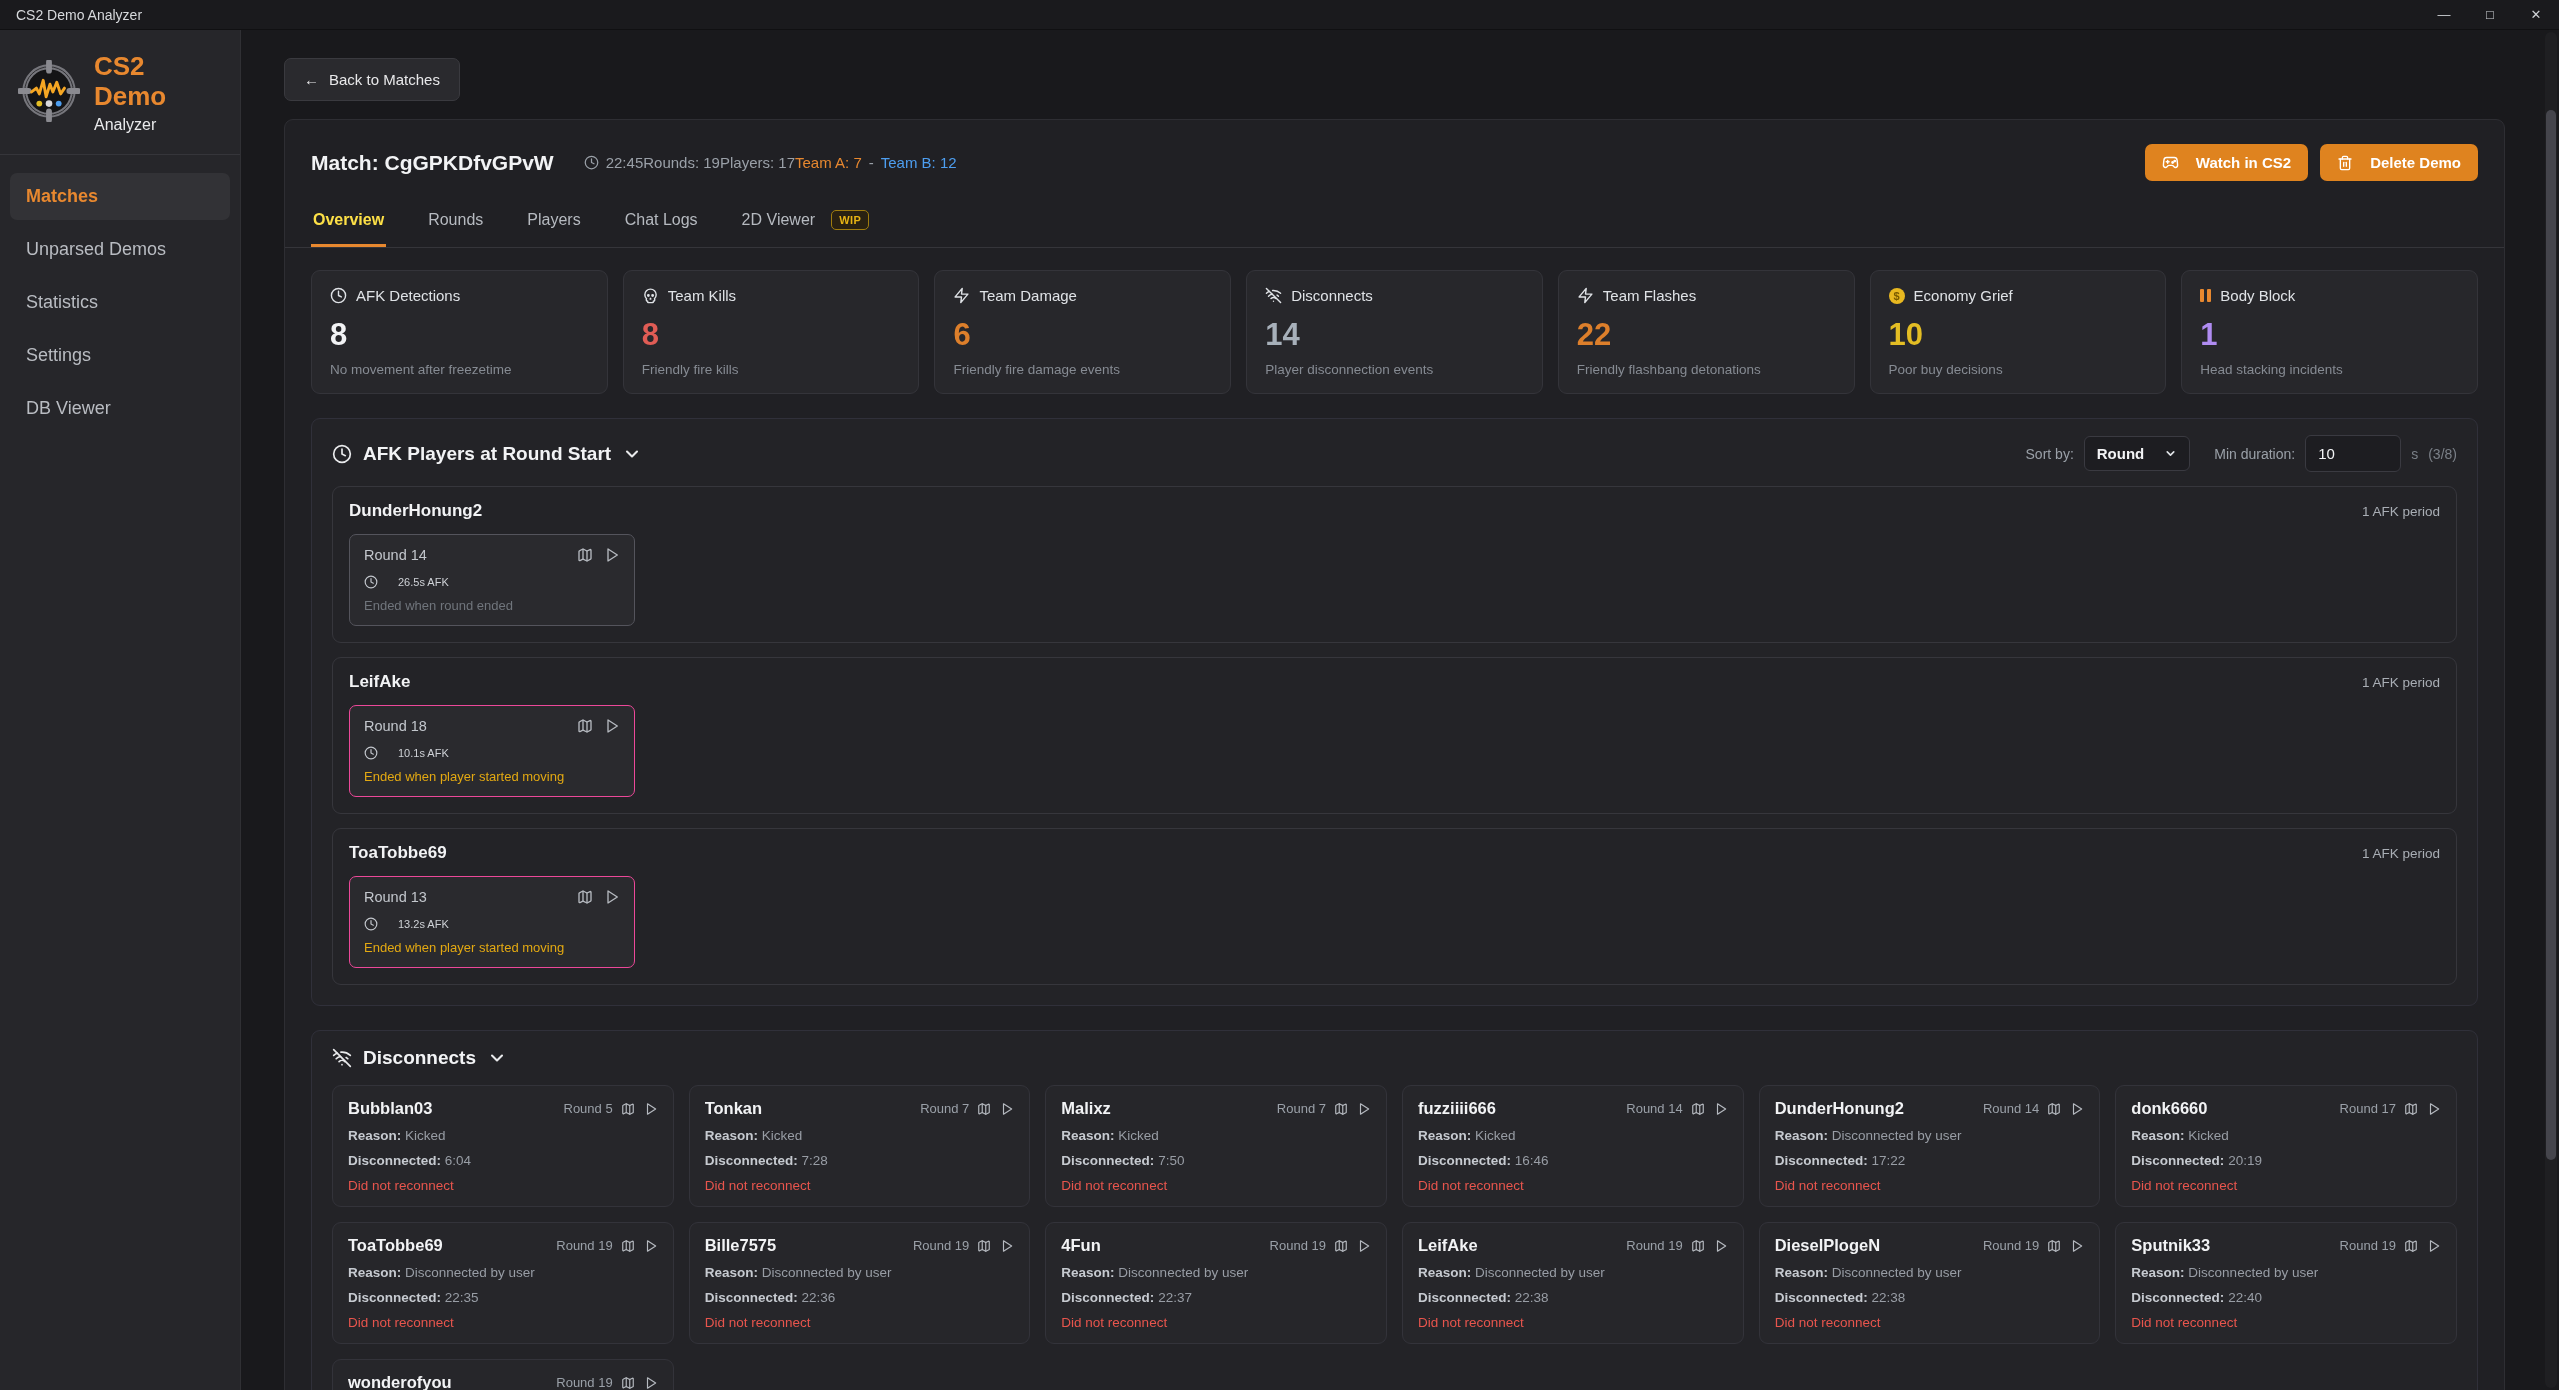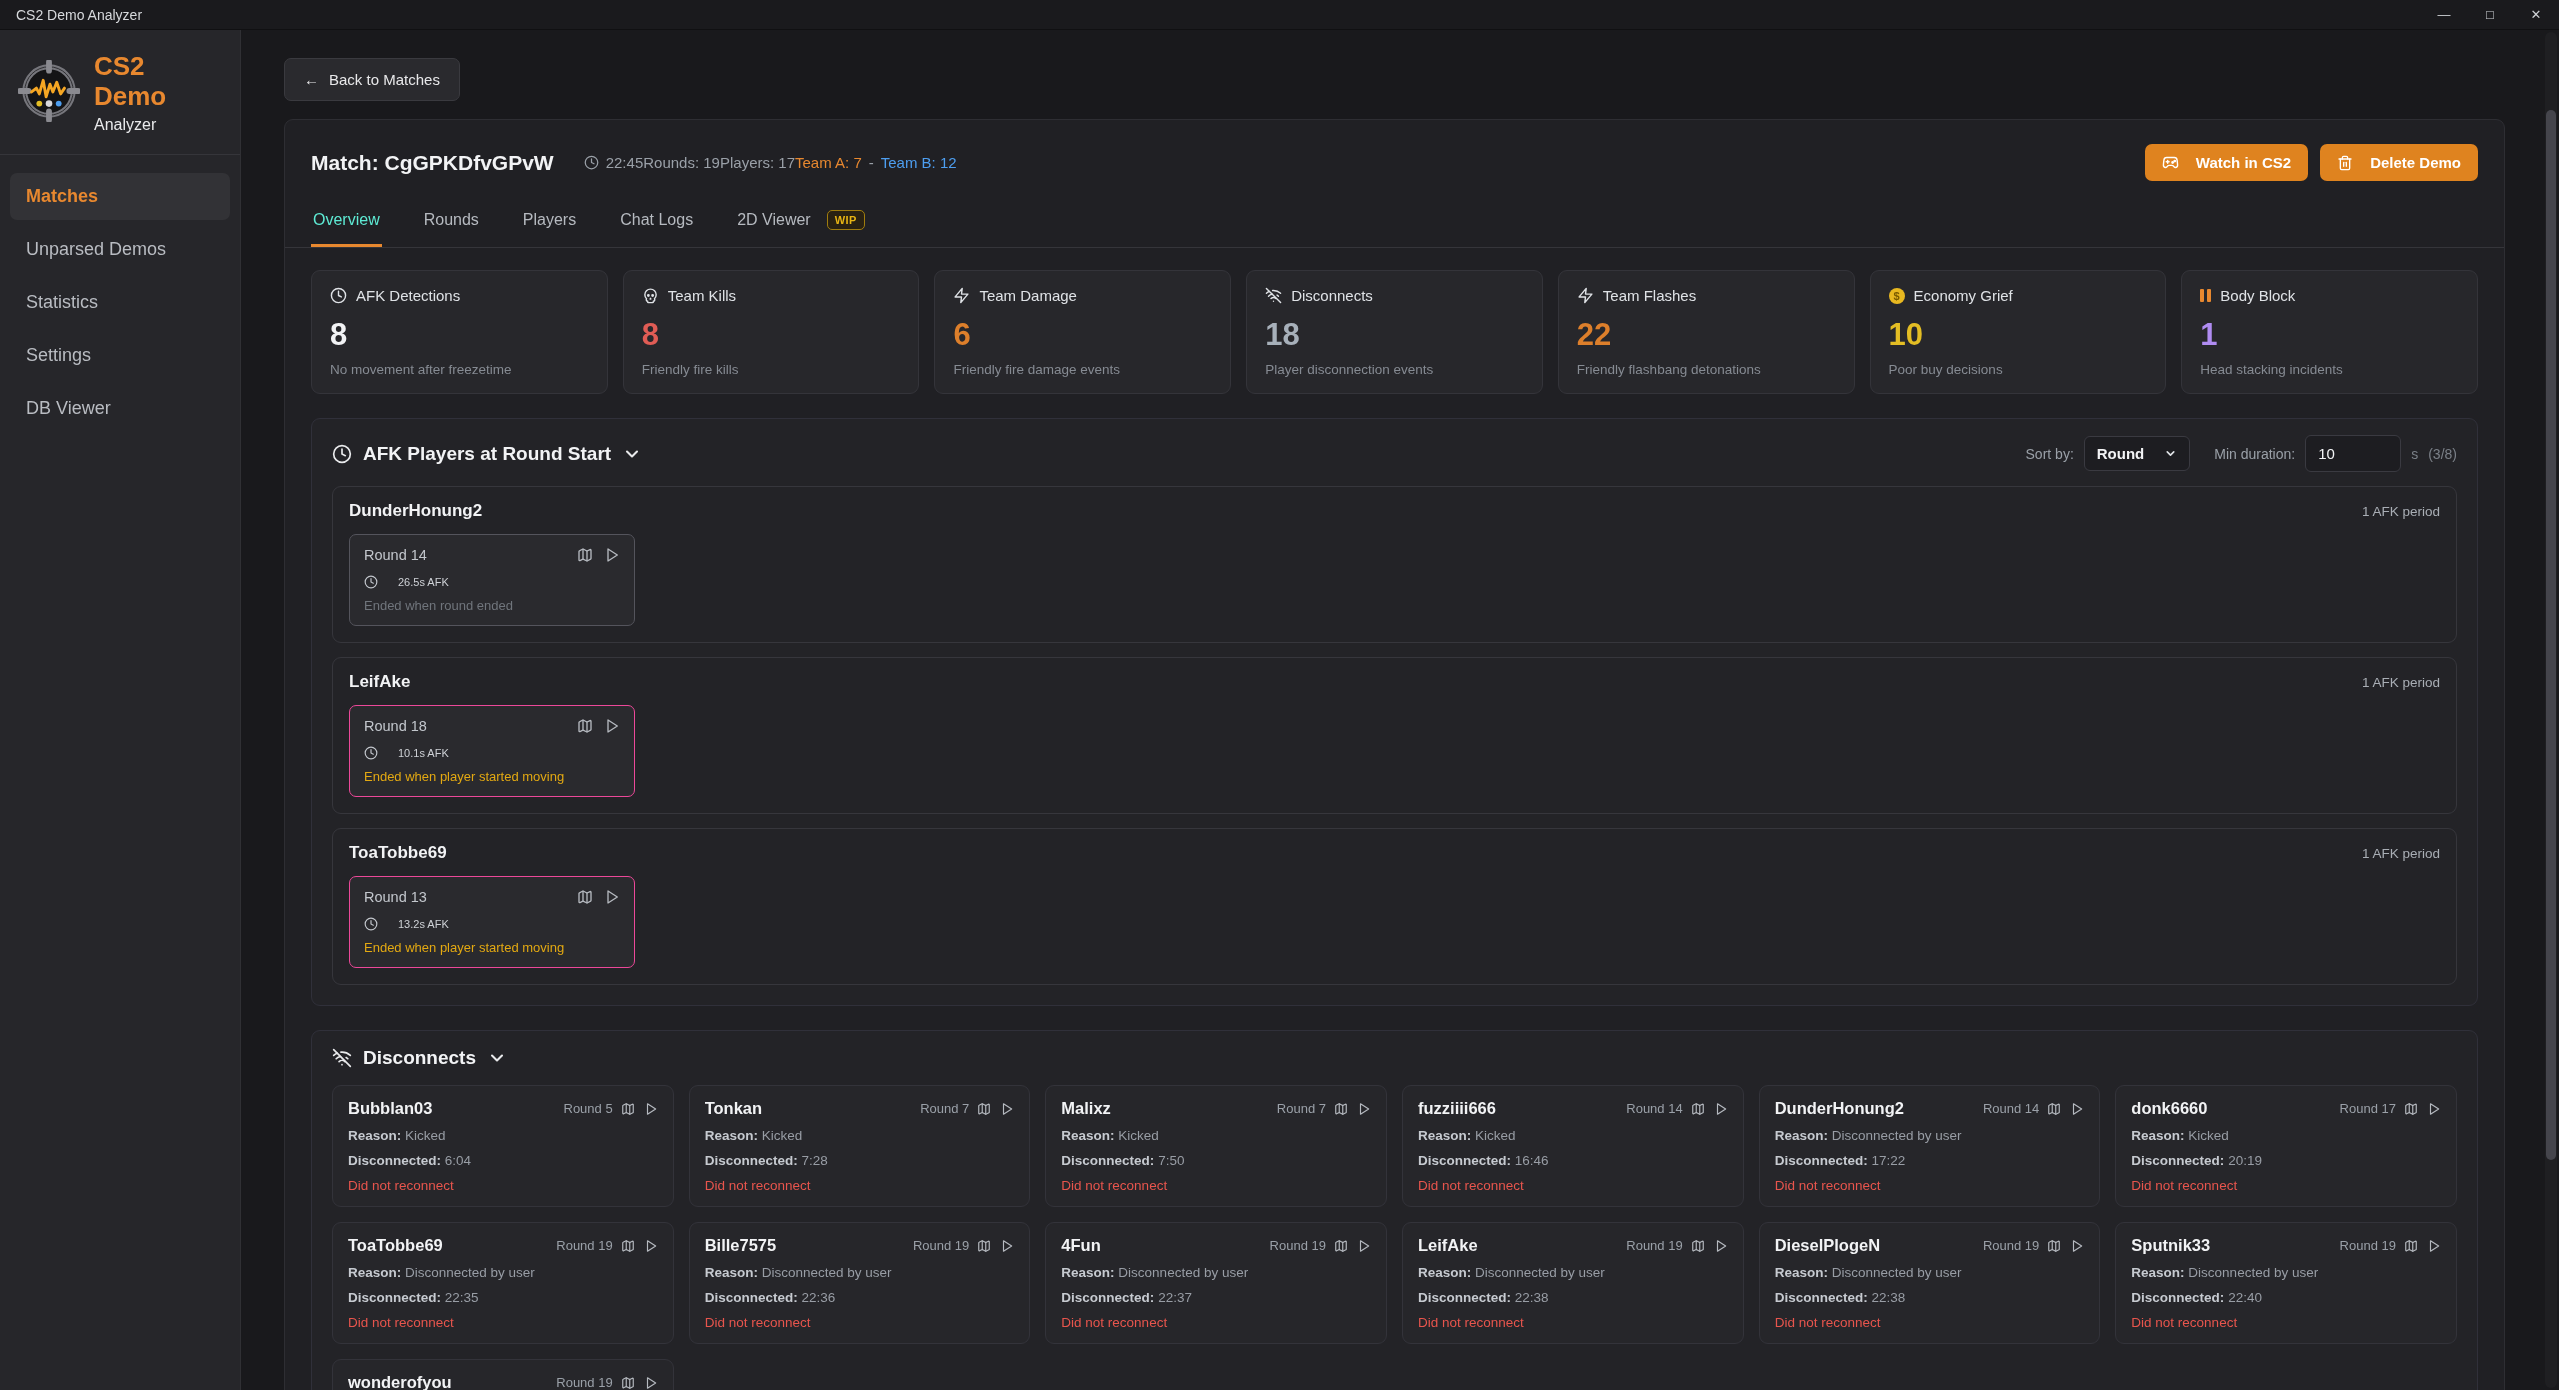--- a/index.html
+++ b/index.html
@@ -41,21 +41,21 @@
   .meta-item { display:flex; align-items:center; gap:7px; }
   .team-a { color:#e8882f; } .team-b { color:#4d9ef0; } .meta-dash { color:#9aa0a8; }
   .header-actions { display:flex; gap:12px; }
   .orange-btn { display:inline-flex; align-items:center; gap:17px; background:#df831f;
     color:#fff; font-weight:bold; font-size:15px; border:none; border-radius:7px;
     padding:10px 17px; cursor:pointer; }
 
   .tab-bar { display:flex; gap:40px; padding:0 26px; border-bottom:1px solid #35353a; }
   .tab { padding:13px 2px 14px 2px; font-size:16px; color:#b6bac0; cursor:pointer;
     display:flex; align-items:center; gap:9px; border-bottom:3px solid transparent; }
-  .tab.active { color:#5eead4; border-bottom-color:#e8882f; font-weight:normal;text-align:right; }
+  .tab.active { color:#fde047; border-bottom-color:#e8882f; font-weight:bold;text-align:right; }
   .wip-badge { font-size:11px; font-weight:bold; color:#e8b414; background:#292112;
     border:1px solid #a07d0e; border-radius:5px; padding:3px 7px; letter-spacing:.5px;margin-left:7px; }
 
   .panel-body { padding:22px 26px 26px 26px; }
 
   
   .stats-grid { display:grid; grid-template-columns:repeat(7,1fr); gap:15px; }
   .stat-card { background:#27272b; border:1px solid #34343a; border-radius:9px; padding:16px 18px; }
   .stat-head { display:flex; align-items:center; gap:9px; font-size:15px; color:#dfe2e6; }
   .stat-head .ic { width:17px; height:17px; }
@@ -299,21 +299,21 @@
                       <path d="M8.5 16.4a5 5 0 0 1 7 0"></path>
                       <path d="M5 12.9a10 10 0 0 1 5.2-2.7"></path>
                       <path d="M19 12.9a10 10 0 0 0-2-1.5"></path>
                       <path d="M2 8.8a15 15 0 0 1 4.2-2.6"></path>
                       <path d="M22 8.8A15 15 0 0 0 10.7 5"></path>
                       <path d="m2 2 20 20"></path>
                     </svg>
                   </span>
                 <span>Disconnects</span>
               </div>
-              <div class="stat-value v-gray">18</div>
+              <div class="stat-value v-gray">14</div>
               <div class="stat-desc">Player disconnection events</div>
             </div>
             <div class="stat-card">
               <div class="stat-head">
                 <span>
                     <svg class="ic" viewBox="0 0 24 24" fill="none" stroke="currentColor" stroke-width="2" stroke-linecap="round" stroke-linejoin="round">
                       <polygon points="13 2 3 14 12 14 11 22 21 10 12 10 13 2"></polygon>
                     </svg>
                   </span>
                 <span>Team Flashes</span>

